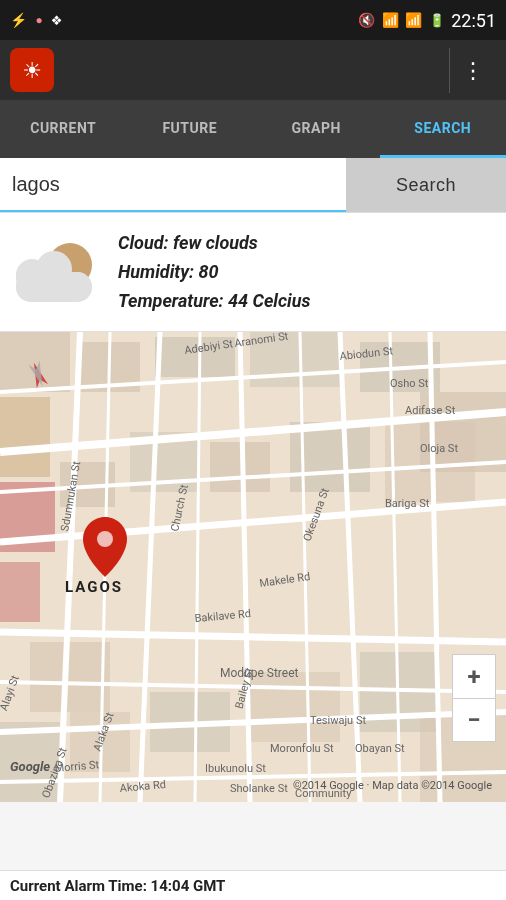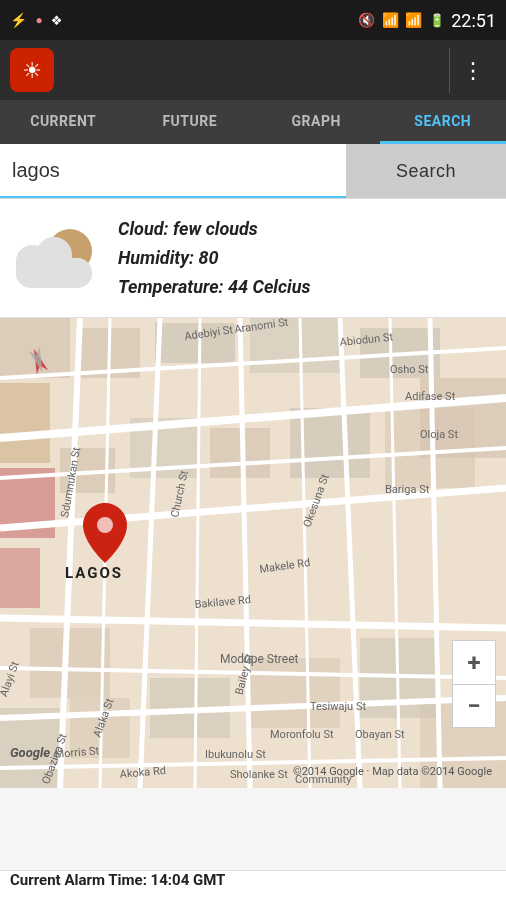--- a/index.html
+++ b/index.html
@@ -76,21 +76,21 @@
       color: white;
       font-size: 22px;
       padding: 10px 12px;
       cursor: pointer;
       border-left: 1px solid #555;
     }
 
     
     .tab-bar {
       width: 100%;
-      height: 44px;
+      height: 58px;
       background: #3d3d3d;
       display: flex;
       align-items: stretch;
     }
     .tab-item {
       flex: 1;
       display: flex;
       align-items: center;
       justify-content: center;
       color: #bbbbbb;
@@ -220,20 +220,21 @@
       font-size: 11px;
       color: #555;
     }
 
     
     .bottom-bar {
       width: 100%;
       height: 30px;
       background: white;
       display: flex;
+      align-items: center;
       padding: 0 10px;
       border-top: 1px solid #ddd;
       position: absolute;
       bottom: 0;
     }
     .bottom-text {
       font-size: 15px;
       font-weight: bold;
       color: #222;
     }

